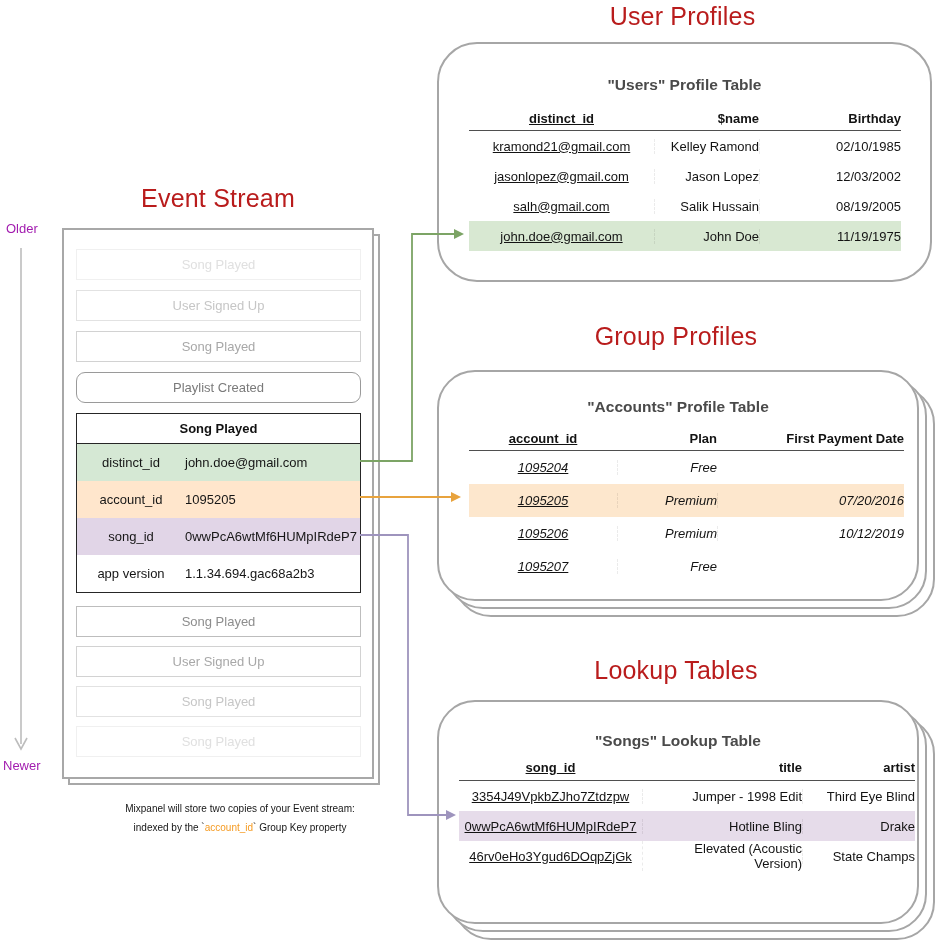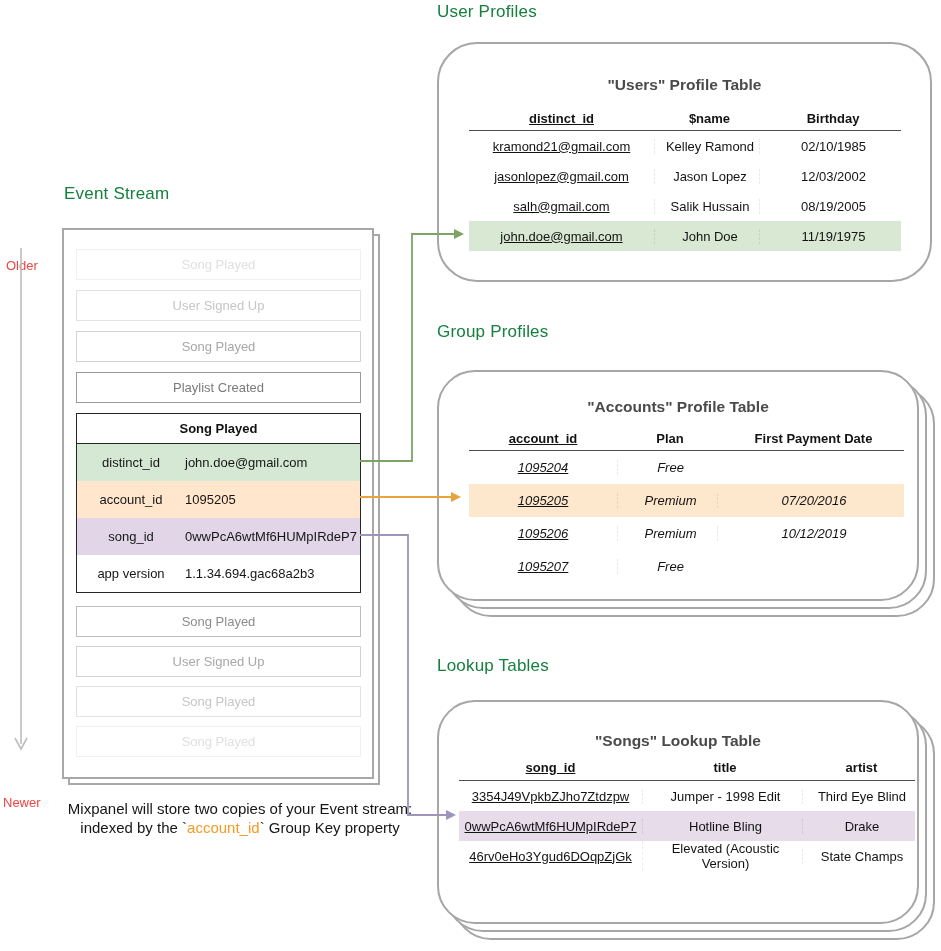--- a/index.html
+++ b/index.html
@@ -1,18 +1,18 @@
 <!DOCTYPE html>
 <html><head>
 <meta charset="utf-8">
 <style>
   html,body{margin:0;padding:0;background:#fff;}
   .canvas{position:relative;width:941px;height:951px;background:#fff;overflow:hidden;
           font-family:"Liberation Sans",sans-serif;color:#111;}
-  .section-title{position:absolute;text-align:left;font-size:17px;letter-spacing:.2px;color:#15803d;}
+  .section-title{position:absolute;text-align:center;font-size:25px;letter-spacing:.2px;color:#b91c1c;}
 
   
   .es-stack,.es-main{position:absolute;background:#fff;border:2px solid #a8a8a8;}
   .es-stack{left:68px;top:234px;width:308px;height:547px;}
   .es-main{left:62px;top:228px;width:308px;height:547px;}
   .evt{position:absolute;left:12px;width:283px;height:29px;border:1px solid;background:#fff;
        text-align:center;line-height:29px;font-size:13px;}
   .f1{border-color:#f0f0f0;color:#e0e0e0;}
   .f2{border-color:#e2e2e2;color:#c6c6c6;}
   .f3{border-color:#d2d2d2;color:#a8a8a8;}
@@ -20,40 +20,40 @@
   .f5{border-color:#9a9a9a;color:#7a7a7a;}
   .detail{position:absolute;left:12px;top:183px;width:283px;height:178px;border:1px solid #262626;
           display:flex;flex-direction:column;background:#fff;}
   .detail-hdr{height:29px;line-height:29px;text-align:center;font-weight:bold;font-size:13px;
               border-bottom:1px solid #262626;color:#111;background:#fff;}
   .detail-row{flex:1;display:flex;align-items:center;font-size:13px;color:#161616;}
   .detail-key{width:108px;text-align:center;flex:none;}
   .detail-val{flex:1;text-align:left;}
 
   
-  .gutter-label{position:absolute;font-size:13px;color:#ef4444;margin-top:37px;}
+  .gutter-label{position:absolute;font-size:13px;color:#a21caf;}
 
   
   .card{position:absolute;background:#fff;border:2px solid #a6a6a6;border-radius:40px;}
   .card-title{position:absolute;width:100%;text-align:center;font-size:15.5px;font-weight:bold;color:#4a4a4a;}
   .ptable{position:absolute;font-size:13px;color:#131313;}
   .trow{display:grid;align-items:center;}
   .thead{font-weight:bold;border-bottom:1.5px solid #4f4f4f;}
   .cell-id{text-align:center;text-decoration:underline;}
-  .cell-l{text-align:center;padding-left:6px;}
+  .cell-l{text-align:right;padding-left:6px;}
   .sep{border-left:1px dashed rgba(0,0,0,0.08);}
   .u-grid{grid-template-columns:185px 105px 1fr;}
   .a-grid{grid-template-columns:148px 100px 1fr;}
   .s-grid{grid-template-columns:183px 160px 1fr;}
   .u-row{height:30px;} .a-row{height:33px;font-style:italic;} .s-row{height:30px;}
   .u-head{height:24px;} .a-head{height:24px;} .s-head{height:26px;}
 
   
   .caption{position:absolute;left:20px;top:800px;width:440px;text-align:center;
-           font-size:15px;line-height:18.5px;color:#161616;}
+           font-size:10px;line-height:18.5px;color:#161616;}
 
   svg.overlay{position:absolute;left:0;top:0;pointer-events:none;}
 </style>
 </head>
 <body>
 
 <div class="canvas">
 
   <div class="section-title" style="left:64px;top:184px;width:308px;">Event Stream</div>
   <div class="section-title" style="left:437px;top:2px;width:491px;">User Profiles</div>
@@ -61,21 +61,21 @@
   <div class="section-title" style="left:437px;top:322px;width:478px;">Group Profiles</div>
 
   <div class="gutter-label" style="left:6px;top:221px;">Older</div>
   <div class="gutter-label" style="left:3px;top:758px;">Newer</div>
 
   <div class="es-stack"></div>
   <div class="es-main">
     <div class="evt f1" style="top:19px;">Song Played</div>
     <div class="evt f2" style="top:60px;">User Signed Up</div>
     <div class="evt f3" style="top:101px;">Song Played</div>
-    <div class="evt f5" style="top:142px;">Playlist Created</div>
+    <div class="evt f5" style="top:142px;border-radius:9px;">Playlist Created</div>
 
     <div class="detail">
       <div class="detail-hdr">Song Played</div>
       <div class="detail-row" style="background-color: rgb(213, 232, 212);">
         <span class="detail-key">distinct_id</span>
         <span class="detail-val">john.doe@gmail.com</span>
       </div>
       <div class="detail-row" style="background-color: rgb(255, 230, 204);">
         <span class="detail-key">account_id</span>
         <span class="detail-val">1095205</span>

